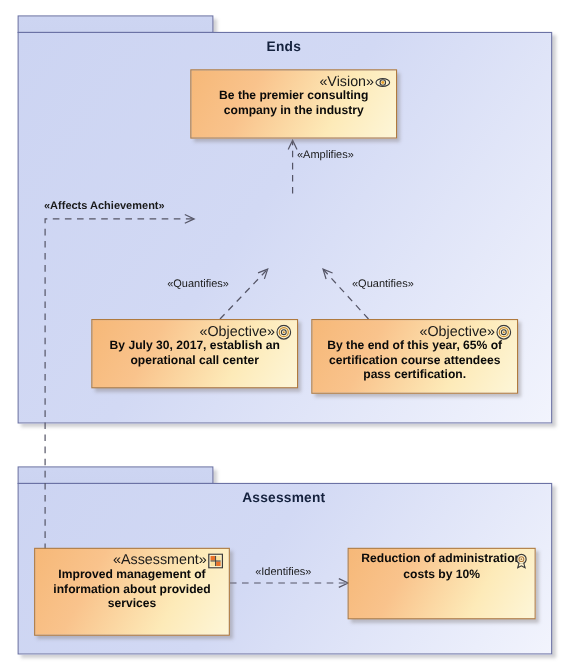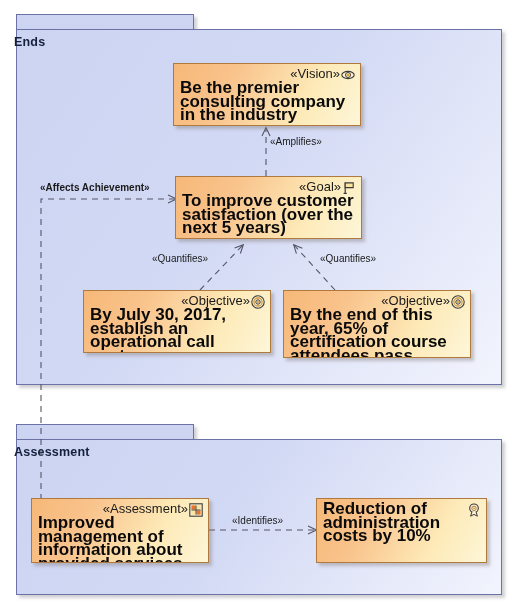--- a/index.html
+++ b/index.html
@@ -24,20 +24,21 @@
   .pkg-body{
     position:absolute;left:0;
     box-sizing:border-box;
     background:linear-gradient(125deg,#ccd4f2 0%,#d2d9f4 45%,#f2f4fd 100%);
     border:1px solid #6b72a5;
     box-shadow:3px 3px 3px rgba(120,120,130,0.35);
   }
   .pkg-title{
     position:absolute;
     width:100%;
+    text-align:center;
     font-size:12.5px;
     font-weight:bold;
     color:#14213d;
     letter-spacing:0.2px;
   }
 
   
   .node{
     position:absolute;
     box-sizing:border-box;
@@ -51,21 +52,22 @@
     display:block;
     text-align:right;
     font-size:13px;
     color:#1a1a1a;
     line-height:13px;
     margin-bottom:1px;
     padding-right:14px;
   }
   .nodename{
     display:block;
-    font-size:17px;
+    text-align:center;
+    font-size:11px;
     font-weight:bold;
     color:#0a0a0a;
     line-height:13.5px;
   }
   .nicon{position:absolute;right:5px;top:4px;width:14px;height:14px;}
 
   
   .edge-label{
     position:absolute;
     font-size:10px;
@@ -135,31 +137,20 @@
     <span class="nodename">Be the premier consulting company in the industry</span>
     <span class="nicon">
       <svg viewBox="0 0 14 14" width="14" height="14">
         <ellipse cx="7" cy="7" rx="6.2" ry="3.6" fill="#fdf3cf" stroke="#3b3b3b" stroke-width="1.1"></ellipse>
         <circle cx="7" cy="7" r="2.5" fill="#fdf3cf" stroke="#3b3b3b" stroke-width="1"></circle>
         <circle cx="7" cy="7" r="1.35" fill="#e8a02a"></circle>
       </svg>
     </span>
   </div>
 
-  <div class="node" style="left:175px;top:176px;width:187px;height:63px;">
-    <span class="stereo">«Goal»</span>
-    <span class="nodename">To improve customer satisfaction (over the next 5 years)</span>
-    <span class="nicon">
-      <svg viewBox="0 0 14 14" width="14" height="14">
-        <path d="M3.2,1.6 L3.2,12.4" stroke="#3b3b3b" stroke-width="1.2" fill="none"></path>
-        <path d="M1.6,12.4 L4.8,12.4" stroke="#3b3b3b" stroke-width="1.2" fill="none"></path>
-        <path d="M3.2,1.9 L11.2,1.9 L11.2,6.6 L3.2,6.6 Z" fill="#fbe3a0" stroke="#3b3b3b" stroke-width="1.1"></path>
-      </svg>
-    </span>
-  </div>
 
   <div class="node" style="left:83px;top:290px;width:188px;height:63px;">
     <span class="stereo">«Objective»</span>
     <span class="nodename">By July 30, 2017, establish an operational call center</span>
     <span class="nicon">
       <svg viewBox="0 0 14 14" width="14" height="14">
         <circle cx="7" cy="7" r="6.2" fill="#fdf3cf" stroke="#3b3b3b" stroke-width="1.1"></circle>
         <circle cx="7" cy="7" r="4.1" fill="none" stroke="#c88a2a" stroke-width="1.1"></circle>
         <circle cx="7" cy="7" r="2.2" fill="none" stroke="#3b3b3b" stroke-width="1"></circle>
         <circle cx="7" cy="7" r="0.9" fill="#c88a2a"></circle>
@@ -173,21 +164,21 @@
     <span class="nicon">
       <svg viewBox="0 0 14 14" width="14" height="14">
         <circle cx="7" cy="7" r="6.2" fill="#fdf3cf" stroke="#3b3b3b" stroke-width="1.1"></circle>
         <circle cx="7" cy="7" r="4.1" fill="none" stroke="#c88a2a" stroke-width="1.1"></circle>
         <circle cx="7" cy="7" r="2.2" fill="none" stroke="#3b3b3b" stroke-width="1"></circle>
         <circle cx="7" cy="7" r="0.9" fill="#c88a2a"></circle>
       </svg>
     </span>
   </div>
 
-  <div class="node" style="left:31px;top:498px;width:178px;height:65px;">
+  <div class="node" style="left:31px;top:498px;width:178px;height:80px;">
     <span class="stereo">«Assessment»</span>
     <span class="nodename">Improved management of information about provided services</span>
     <span class="nicon">
       <svg viewBox="0 0 14 14" width="14" height="14">
         <rect x="0.8" y="0.8" width="12.4" height="12.4" fill="#fdf3cf" stroke="#3b3b3b" stroke-width="1.1"></rect>
         <rect x="2.4" y="2.4" width="4.1" height="4.1" fill="#e8722a"></rect>
         <rect x="7.5" y="2.4" width="4.1" height="4.1" fill="#fbe3a0"></rect>
         <rect x="2.4" y="7.5" width="4.1" height="4.1" fill="#fbe3a0"></rect>
         <rect x="7.5" y="7.5" width="4.1" height="4.1" fill="#e8722a"></rect>
         <path d="M7,2.4 L7,11.6 M2.4,7 L11.6,7" stroke="#3b3b3b" stroke-width="0.9"></path>

